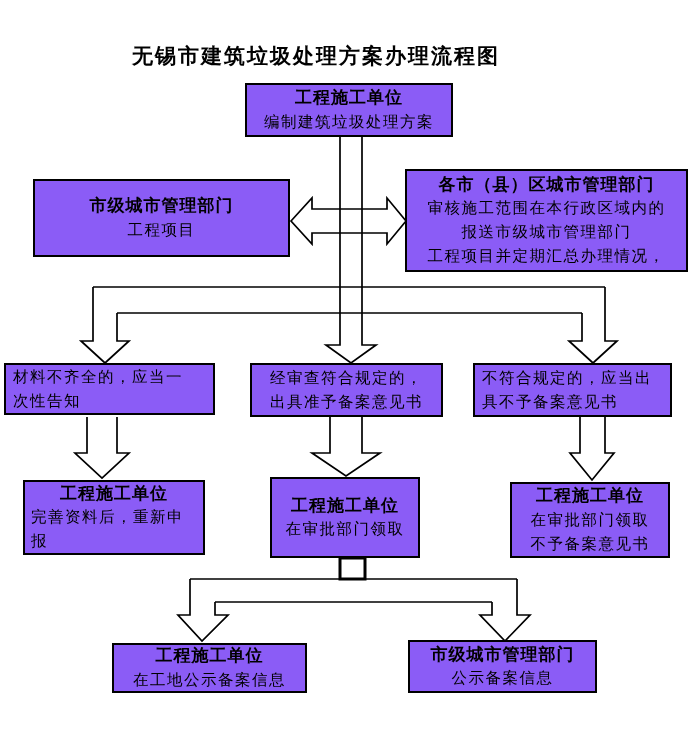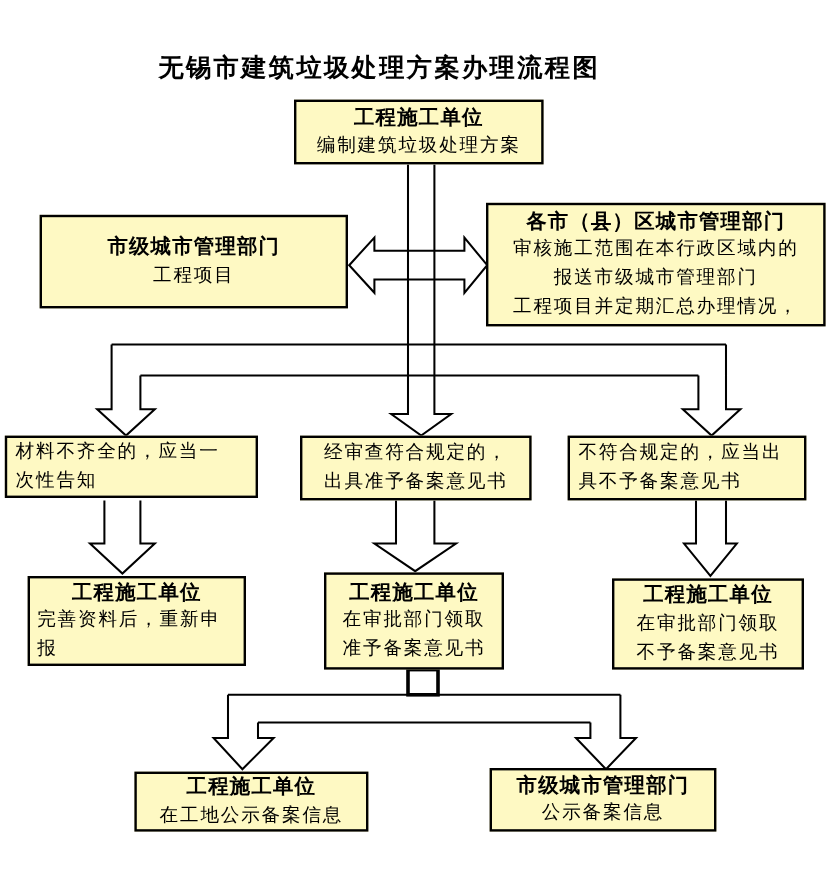--- a/index.html
+++ b/index.html
@@ -2,21 +2,21 @@
 <html><head>
 <meta charset="utf-8">
 <style>
   html,body{margin:0;padding:0;background:#ffffff;}
   #page{position:relative;width:700px;height:745px;background:#ffffff;overflow:hidden;
         font-family:"Liberation Serif","DejaVu Serif",serif;color:#000;border-radius:29px;}
   #connectors{position:absolute;left:0;top:0;}
   .page-title{position:absolute;left:0;top:42px;width:632px;text-align:center;
               font-weight:bold;font-size:21px;letter-spacing:2px;
               font-family:"Liberation Serif","DejaVu Serif",serif;}
-  .box{position:absolute;box-sizing:border-box;border:2px solid #000;background:#fef9c3;
+  .box{position:absolute;box-sizing:border-box;border:2px solid #000;background:#8b5cf6;
        display:flex;flex-direction:column;justify-content:center;align-items:center;}
   .box .t{font-weight:bold;font-size:17px;letter-spacing:1px;line-height:1.4;white-space:nowrap;}
   .box .l{font-size:15.5px;letter-spacing:1.5px;line-height:1.55;white-space:nowrap;}
   .box.align-left{align-items:flex-start;padding:0 7px;}
   .box .body-left{align-self:flex-start;padding-left:6px;}
   svg path, svg rect{stroke:#000;fill:none;}
   .thin{stroke-width:1.7px;}
   .thick{stroke-width:3px;}
 </style>
 </head>
@@ -99,21 +99,20 @@
 
   <div class="box" style="left:23px;top:480px;width:182px;height:75px;">
     <div class="t">工程施工单位</div>
     <div class="l body-left">完善资料后，重新申</div>
     <div class="l body-left">报</div>
   </div>
 
   <div class="box" style="left:270px;top:477px;width:150px;height:81px;">
     <div class="t">工程施工单位</div>
     <div class="l">在审批部门领取</div>
-    <div class="l">准予备案意见书</div>
   </div>
 
   <div class="box" style="left:510px;top:482px;width:160px;height:76px;">
     <div class="t">工程施工单位</div>
     <div class="l">在审批部门领取</div>
     <div class="l">不予备案意见书</div>
   </div>
 
   <div class="box" style="left:112px;top:643px;width:195px;height:50px;">
     <div class="t">工程施工单位</div>

